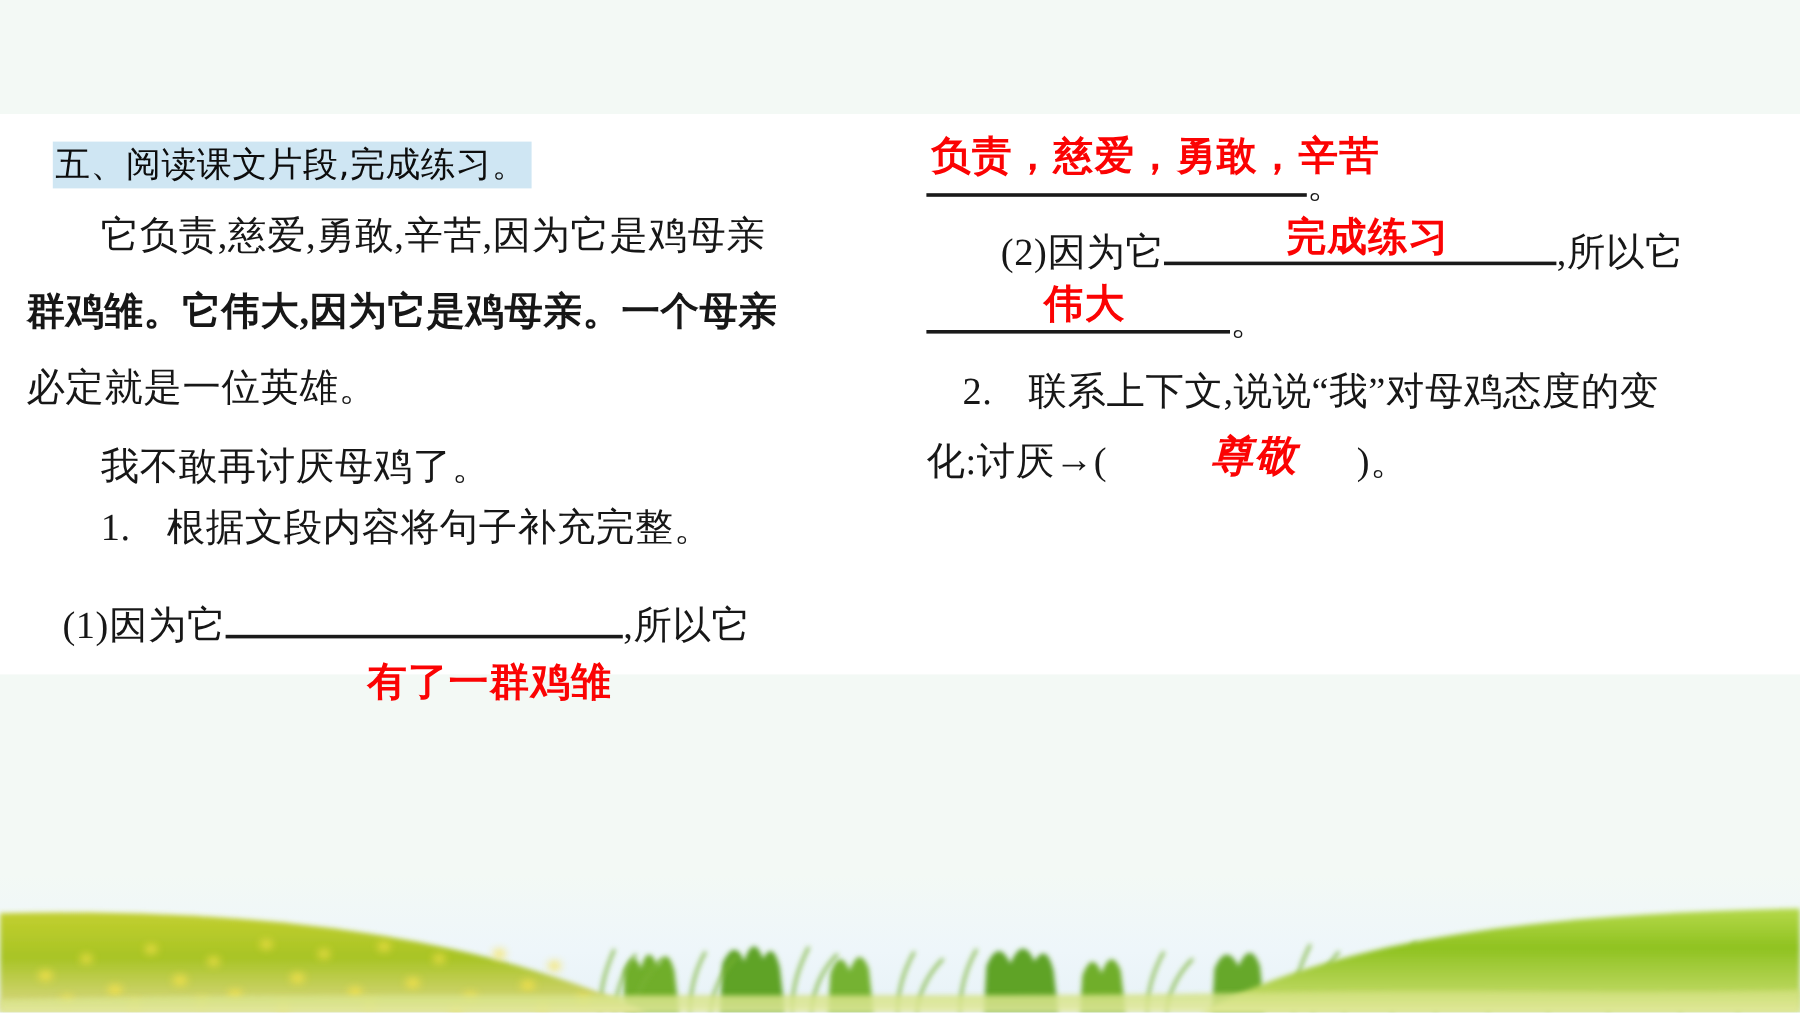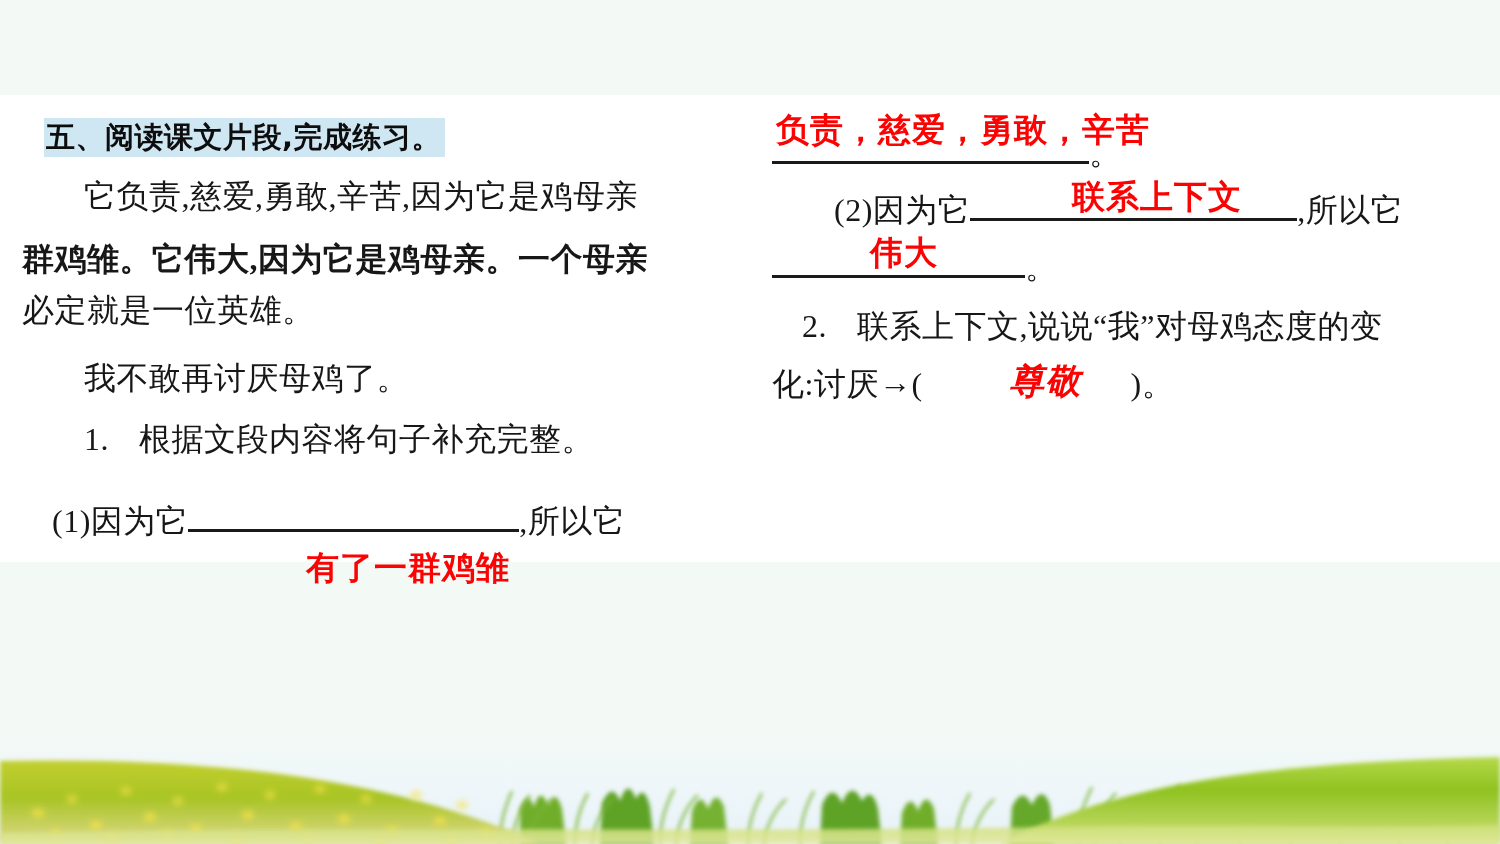--- a/index.html
+++ b/index.html
@@ -42,21 +42,21 @@
   }
   .col-left  { left: 22px;  width: 726px; }
   .col-right { left: 772px; width: 712px; }
 
   
   .section-title {
     position: absolute;
     left: 22px;
     top: 23px;
     font-family: "DejaVu Sans", "Liberation Sans", sans-serif;
-    font-weight: bold;
+    font-weight: normal;
     font-size: 29px;
     line-height: 36px;
     color: #0d0d0d;
     background: #cfe6f3;
     padding: 1px 4px 2px 2px;
     white-space: nowrap;
     letter-spacing: 0.5px;
   }
 
   
@@ -115,25 +115,25 @@
       <div class="section-title">五、阅读课文片段,完成练习。</div>
 
       <div class="para" style="left:0; top:70px; width:726px;">
         <span class="indent"></span><span>它负责,慈爱,勇敢,辛苦,因为它是鸡母亲</span>
       </div>
 
       <div class="para" style="left:0; top:133px; width:726px;font-weight:bold;">
         <span>群鸡雏。它伟大,因为它是鸡母亲。一个母亲</span>
       </div>
 
-      <div class="para" style="left:0; top:184px; width:726px;">
+      <div class="para" style="left:0; top:196px; width:726px;">
         <span>必定就是一位英雄。</span>
       </div>
 
-      <div class="para" style="left:0; top:252px; width:726px;">
+      <div class="para" style="left:0; top:262px; width:726px;">
         <span class="indent"></span><span>我不敢再讨厌母鸡了。</span>
       </div>
 
       <div class="para" style="left:0; top:313px; width:726px;">
         <span class="indent"></span><span>1.</span><span class="indent-sm"></span><span>根据文段内容将句子补充完整。</span>
       </div>
 
       <div class="para" style="left:0; top:394px; width:726px; white-space:nowrap;">
         <span class="indent-sm"></span><span>(1)因为它</span><span class="blank" style="width:331px;"></span><span>,所以它</span>
       </div>
@@ -144,21 +144,21 @@
     <div class="col col-right">
 
       <div class="para" style="left:0; top:26px; width:712px; white-space:nowrap;">
         <span class="blank" style="width:317px;"></span><span>。</span>
       </div>
       <div class="ans" style="left:4px; top:17px;">负责，慈爱，勇敢，辛苦</div>
 
       <div class="para" style="left:0; top:83px; width:712px; white-space:nowrap;">
         <span class="indent"></span><span>(2)因为它</span><span class="blank" style="width:327px;"></span><span>,所以它</span>
       </div>
-      <div class="ans" style="left:300px; top:84px;">联系上下文</div>
+      <div class="ans" style="left:300px; top:84px;">完成练习</div>
 
       <div class="para" style="left:0; top:140px; width:712px; white-space:nowrap;">
         <span class="blank" style="width:253px;"></span><span>。</span>
       </div>
       <div class="ans" style="left:74px; top:140px;margin-left:24px;">伟大</div>
 
       <div class="para" style="left:0; top:200px; width:712px; white-space:nowrap;">
         <span class="indent-sm"></span><span>2.</span><span class="indent-sm"></span><span>联系上下文,说说“我”对母鸡态度的变</span>
       </div>
 

